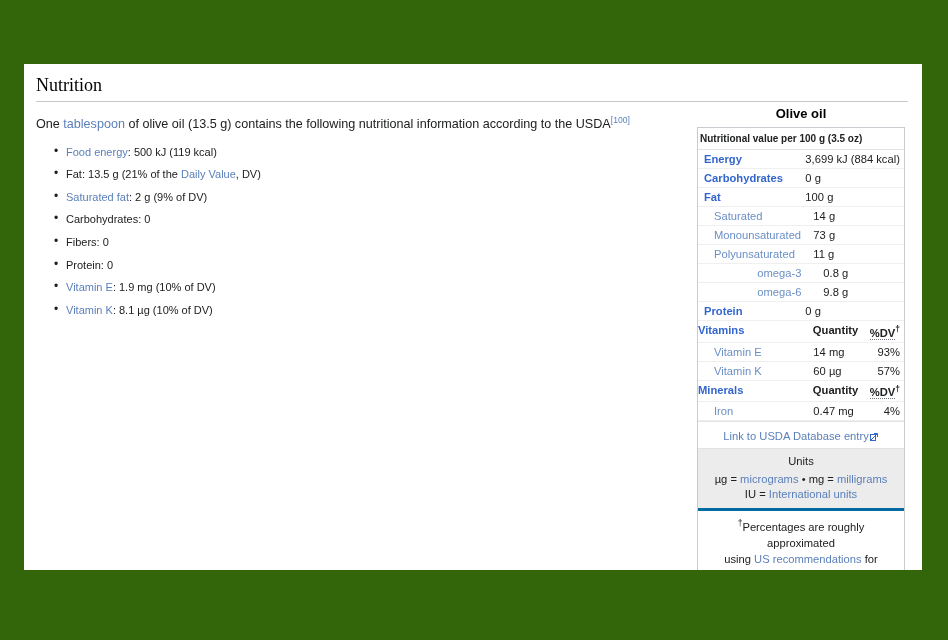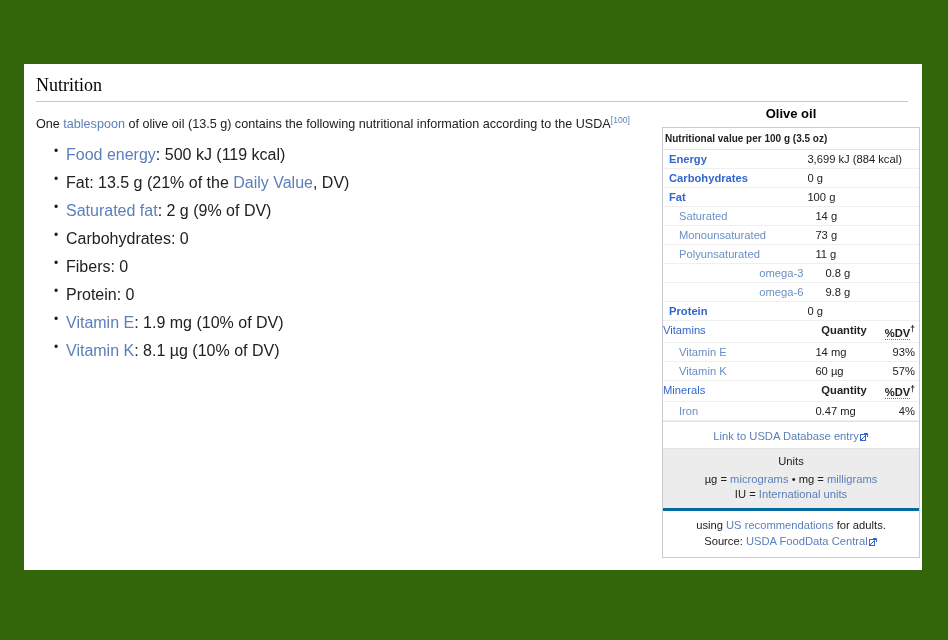--- a/index.html
+++ b/index.html
@@ -52,43 +52,43 @@
   }
   sup.ref {
     font-size: 8.6px;
     vertical-align: super;
     color: #5a7fba;
   }
   ul.nutrient-list {
     margin: 12px 0 0 0;
     padding-left: 30px;
     list-style: none;
-    font-size: 16px;
+    font-size: 11px;
     color: #202122;
   }
   ul.nutrient-list li {
     position: relative;
     line-height: 1.1;
     padding: 0 0 10.5px 0;
   }
   ul.nutrient-list li::before {
     content: "\2022";
     position: absolute;
     left: -12px;
     top: -1px;
     color: #202122;
     font-size: 12px;
   }
 
   
   #infobox {
     position: absolute;
-    right: 2px;
+    right: 17px;
     top: 42px;
-    width: 258px;
+    width: 208px;
     font-size: 11.2px;
     color: #202122;
   }
   .ib-title {
     text-align: center;
     font-weight: bold;
     font-size: 13px;
     color: #000;
     padding-bottom: 6px;
   }
@@ -127,21 +127,21 @@
     text-align: right;
     padding-right: 8px;
     white-space: nowrap;
     color: #202122;
   }
   .lvl0 > .ib-label { font-weight: bold; color: #36c; padding-left: 6px; }
   .lvl1 > .ib-label { padding-left: 16px; color: #6b8fc4; font-weight: normal; }
   .lvl2 > .ib-label { padding-left: 28px; color: #6b8fc4; font-weight: normal; text-align: right; }
   .lvl1 > .ib-val { padding-left: 8px; }
   .lvl2 > .ib-val { padding-left: 18px; }
-  .hdrrow > .ib-label { font-weight: normal; color: #36c; }
+  .hdrrow > .ib-label { font-weight: bold; color: #36c; }
   .hdrrow > .ib-val { font-weight: bold; color: #202122; text-align: center; }
   .hdrrow > .ib-dv { font-weight: bold; }
   .dv-head {
     border-bottom: 1px dotted #72777d;
     color: #202122;
   }
   .dag { font-size: 8.6px; vertical-align: super; }
   .no-border td { border-bottom: none; }
 
   .ib-linkrow {
@@ -297,20 +297,21 @@
               </svg></span>
         </div>
 
         <div class="ib-units">
           <div class="units-title">Units</div>
           <div><span>µg = </span><a class="lnk" href="#">micrograms</a><span> • mg = </span><a class="lnk" href="#">milligrams</a></div>
           <div><span>IU = </span><a class="lnk" href="#">International units</a></div>
         </div>
 
         <div class="ib-foot">
+          <div><span class="dag">†</span><span>Percentages are roughly approximated</span></div>
           <div><span>using </span><a class="lnk" href="#">US recommendations</a><span> for adults.</span></div>
           <div><span>Source: </span><a class="lnk" href="#">USDA FoodData Central</a><span class="ext-icon"><svg width="9" height="9" viewBox="0 0 9 9">
                   <path d="M1 8 L7 2" stroke="#36c" stroke-width="1" fill="none"></path>
                   <path d="M4 1.5 H7.5 V5" stroke="#36c" stroke-width="1" fill="none"></path>
                   <rect x="0.5" y="2.5" width="5" height="6" stroke="#36c" stroke-width="1" fill="none"></rect>
                 </svg></span></div>
         </div>
       </div>
     </div>
 

